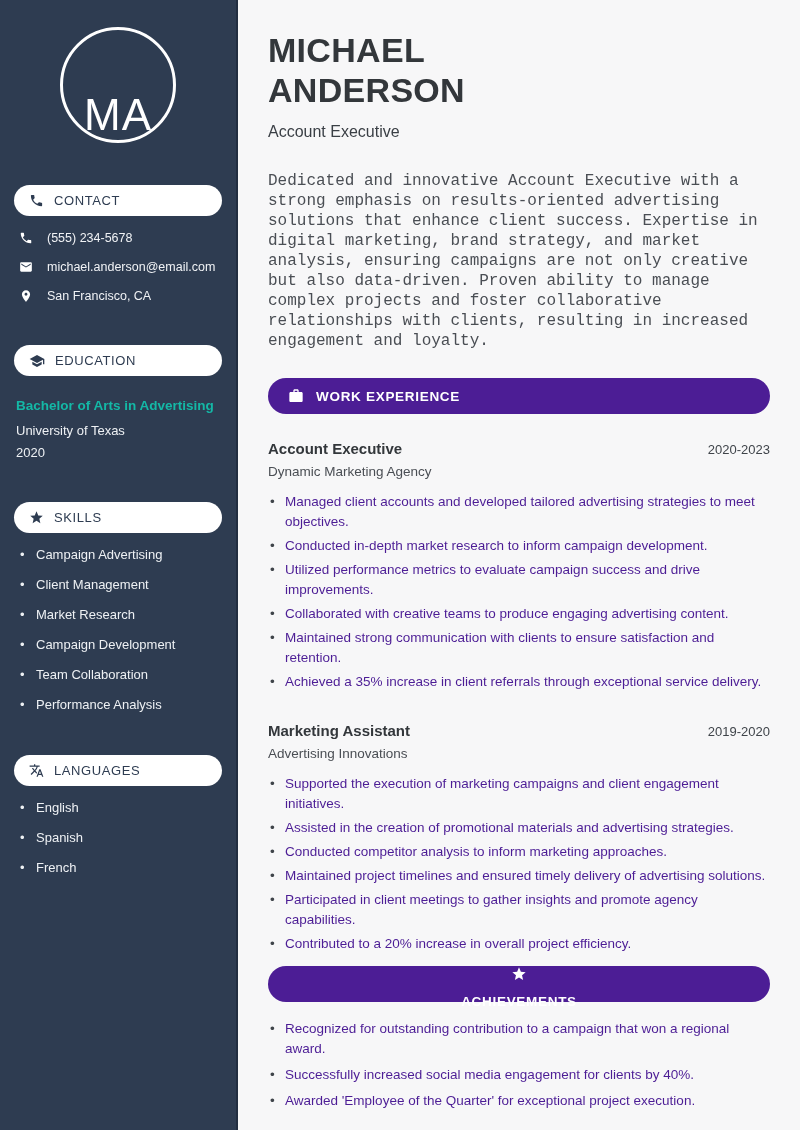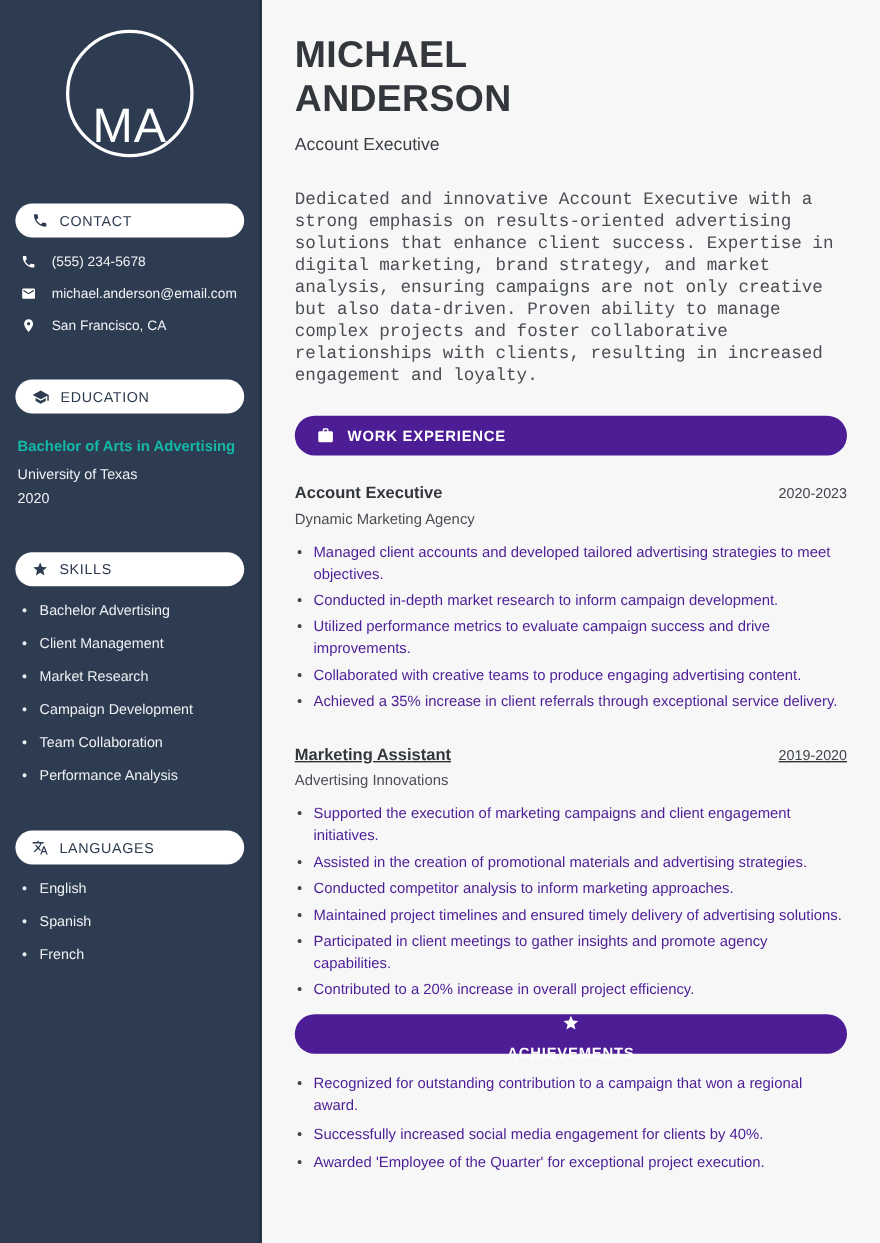--- a/index.html
+++ b/index.html
@@ -35,21 +35,21 @@
   .name-line{font-size:34px;line-height:40px;font-weight:700;letter-spacing:.3px;color:#33373b;}
   .person-title{margin-top:13px;font-size:16px;color:#3a3f45;}
   .summary{margin:30px 0 0;font-size:16px;line-height:20px;color:#4a4e54;font-family:Liberation Mono, monospace;}
 
   .section-pill{margin-top:27px;background:#4c1d95;color:#ffffff;height:36px;border-radius:18px;
                 display:flex;align-items:center;gap:12px;padding:0 20px;
                 font-weight:700;font-size:13.5px;letter-spacing:.7px;}
   .section-pill svg{flex:0 0 auto;}
 
   .job-header{display:flex;justify-content:space-between;align-items:baseline;margin-top:26px;}
-  .job-header.second{margin-top:30px;text-decoration:underline;}
+  .job-header.second{margin-top:30px;}
   .job-title-text{font-size:15px;font-weight:700;color:#33373b;}
   .job-dates{font-size:13px;color:#3f444a;}
   .company{margin-top:7px;font-size:13.5px;color:#4a4e54;}
 
   .bullets{list-style:none;margin:13px 0 0;padding:0;}
   .bullets li{position:relative;padding-left:17px;margin-top:4px;font-size:13.5px;line-height:20px;color:#4c1d95;}
   .bullets li::before{content:"•";position:absolute;left:2px;top:0;color:#3f444a;}
   .bullets.achv{margin-top:17px;}
   .bullets.achv li{margin-top:6px;}
   .section-pill.achv{margin-top:12px;flex-direction:column;}
@@ -119,21 +119,21 @@
     <div class="side-pill">
       <span style="display:flex">
         <svg width="15" height="15" viewBox="0 0 24 24" fill="#2e3c51">
             <path d="M12 17.27L18.18 21l-1.64-7.03L22 9.24l-7.19-.61L12 2 9.19 8.63 2 9.24l5.46 4.73L5.82 21z"></path>
           </svg>
       </span>
       <span>SKILLS</span>
     </div>
 
     <ul class="dot-list">
-      <li>Bachelor Advertising</li>
+      <li>Campaign Advertising</li>
       <li>Client Management</li>
       <li>Market Research</li>
       <li>Campaign Development</li>
       <li>Team Collaboration</li>
       <li>Performance Analysis</li>
     </ul>
 
     <div class="side-pill">
       <span style="display:flex">
         <svg width="15" height="15" viewBox="0 0 24 24" fill="#2e3c51">
@@ -175,20 +175,21 @@
       <div class="job-header">
         <span class="job-title-text">Account Executive</span>
         <span class="job-dates">2020-2023</span>
       </div>
       <div class="company">Dynamic Marketing Agency</div>
       <ul class="bullets">
         <li>Managed client accounts and developed tailored advertising strategies to meet objectives.</li>
         <li>Conducted in-depth market research to inform campaign development.</li>
         <li>Utilized performance metrics to evaluate campaign success and drive improvements.</li>
         <li>Collaborated with creative teams to produce engaging advertising content.</li>
+        <li>Maintained strong communication with clients to ensure satisfaction and retention.</li>
         <li>Achieved a 35% increase in client referrals through exceptional service delivery.</li>
       </ul>
     </section>
 
     <section>
       <div class="job-header second">
         <span class="job-title-text">Marketing Assistant</span>
         <span class="job-dates">2019-2020</span>
       </div>
       <div class="company">Advertising Innovations</div>

